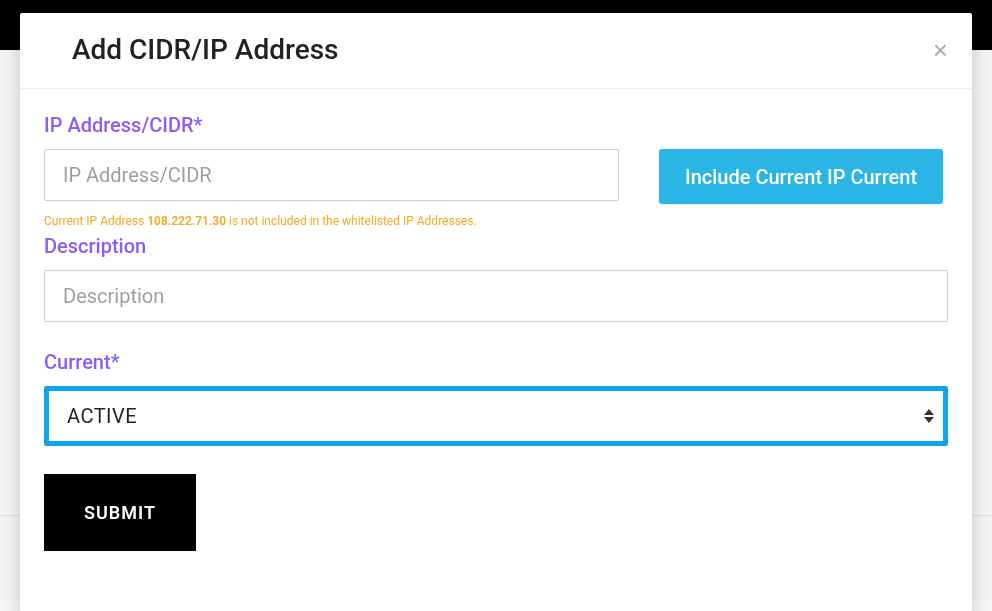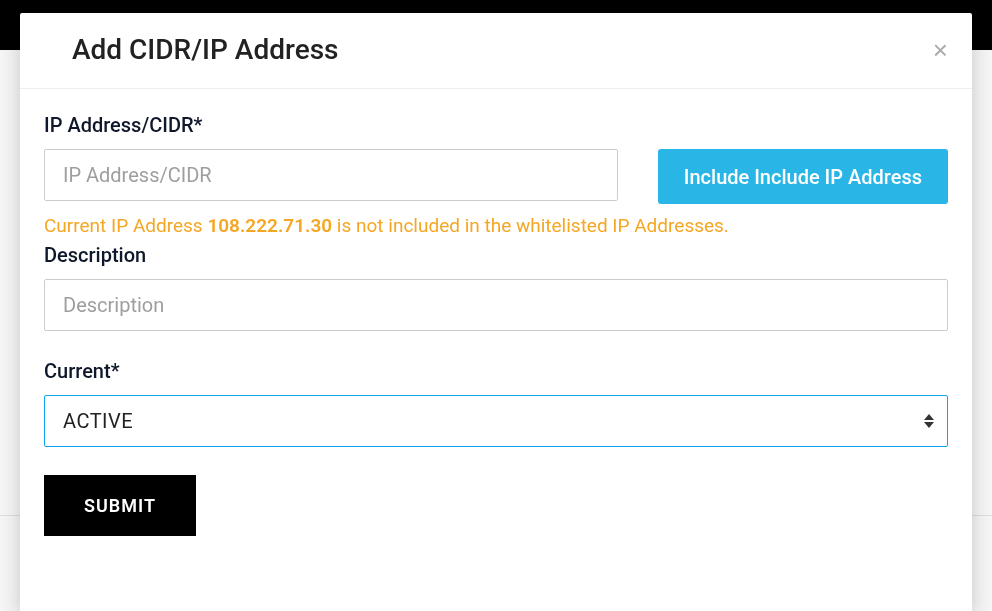--- a/index.html
+++ b/index.html
@@ -91,21 +91,21 @@
       cursor: pointer;
       line-height: 1;
       padding: 0;
     }
     .modal-body {
       padding: 24px 24px 0 24px;
     }
     .form-label {
       font-size: 20px;
       font-weight: 500;
-      color: #0f172a;
+      color: #8b5cf6;
       margin-bottom: 12px;
       display: block;
     }
     .input-row {
       display: flex;
       gap: 40px;
       align-items: stretch;
       margin-bottom: 10px;
     }
     .text-input {
@@ -131,21 +131,21 @@
       color: #fff;
       border: none;
       border-radius: 3px;
       font-size: 20px;
       font-weight: 500;
       cursor: pointer;
       font-family: inherit;
     }
     .warning-text {
       color: #f5a623;
-      font-size: 19px;
+      font-size: 12px;
       margin-bottom: 6px;
     }
     .warning-text .ip-value {
       font-weight: 600;
     }
     .desc-input {
       width: 100%;
       height: 52px;
       border: 1px solid #ccc;
       border-radius: 2px;
@@ -158,22 +158,22 @@
     .desc-input::placeholder {
       color: #9e9e9e;
     }
     .select-wrapper {
       position: relative;
       width: 100%;
       margin-bottom: 28px;
     }
     .select-input {
       width: 100%;
-      height: 52px;
-      border: 1px solid #0ea5e9;
+      height: 60px;
+      border: 5px solid #0ea5e9;
       border-radius: 2px;
       padding: 0 40px 0 18px;
       font-size: 20px;
       color: #222;
       background: #fff;
       font-family: inherit;
       appearance: none;
       -webkit-appearance: none;
       cursor: pointer;
       letter-spacing: 0.5px;
@@ -197,21 +197,21 @@
     .select-arrows .up {
       border-bottom: 6px solid #333;
     }
     .select-arrows .down {
       border-top: 6px solid #333;
     }
     .submit-btn {
       background: #000;
       color: #fff;
       border: none;
-      padding: 20px 40px;
+      padding: 28px 40px;
       font-size: 18px;
       font-weight: 600;
       letter-spacing: 1px;
       cursor: pointer;
       font-family: inherit;
     }
     .desc-label {
       margin-top: 0px;
     }
   </style>
@@ -233,21 +233,21 @@
     <h2 class="modal-title">Add CIDR/IP Address</h2>
     <button class="close-btn">
       <span>×</span>
     </button>
   </div>
   <div class="modal-body">
 
     <label class="form-label">IP Address/CIDR*</label>
     <div class="input-row">
       <input type="text" class="text-input ip" placeholder="IP Address/CIDR" style="">
-      <button class="include-btn">Include Include IP Address</button>
+      <button class="include-btn">Include Current IP Current</button>
     </div>
 
     <div class="warning-text">
       <span>Current IP Address </span><span class="ip-value">108.222.71.30</span><span> is not included in the whitelisted IP Addresses.</span>
     </div>
 
     <label class="form-label desc-label">Description</label>
     <input type="text" class="desc-input" placeholder="Description" style="">
 
     <label class="form-label">Current*</label>

